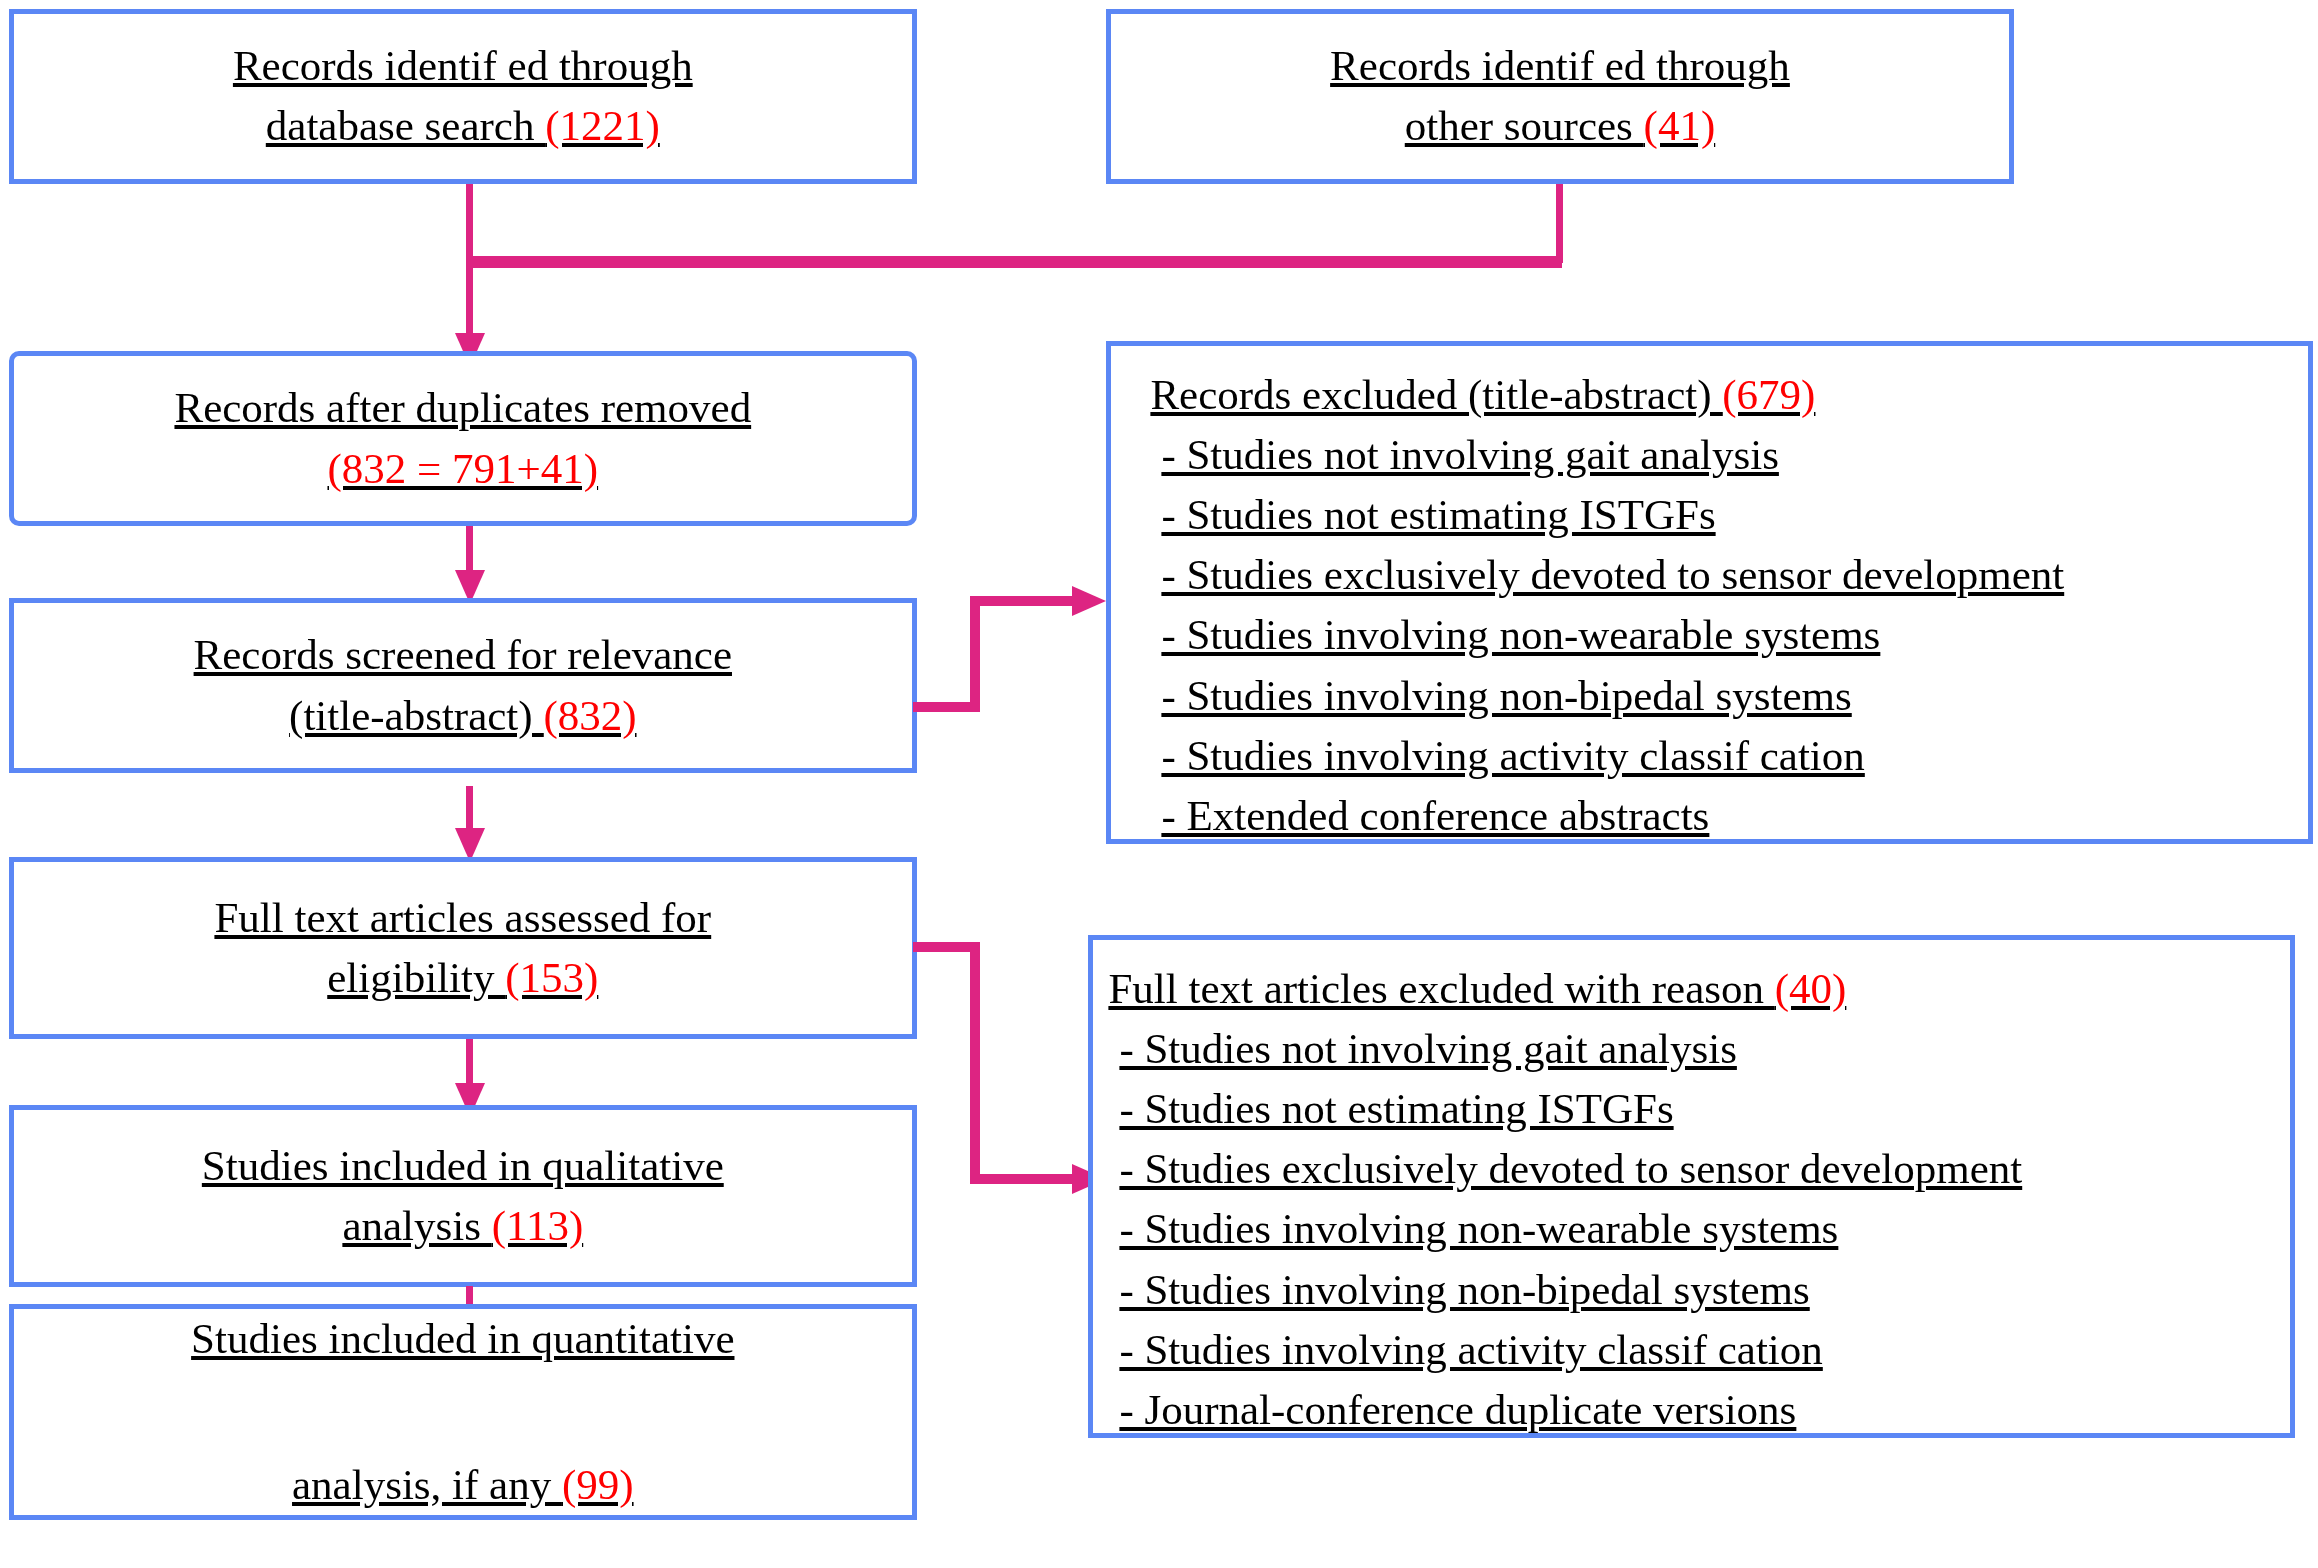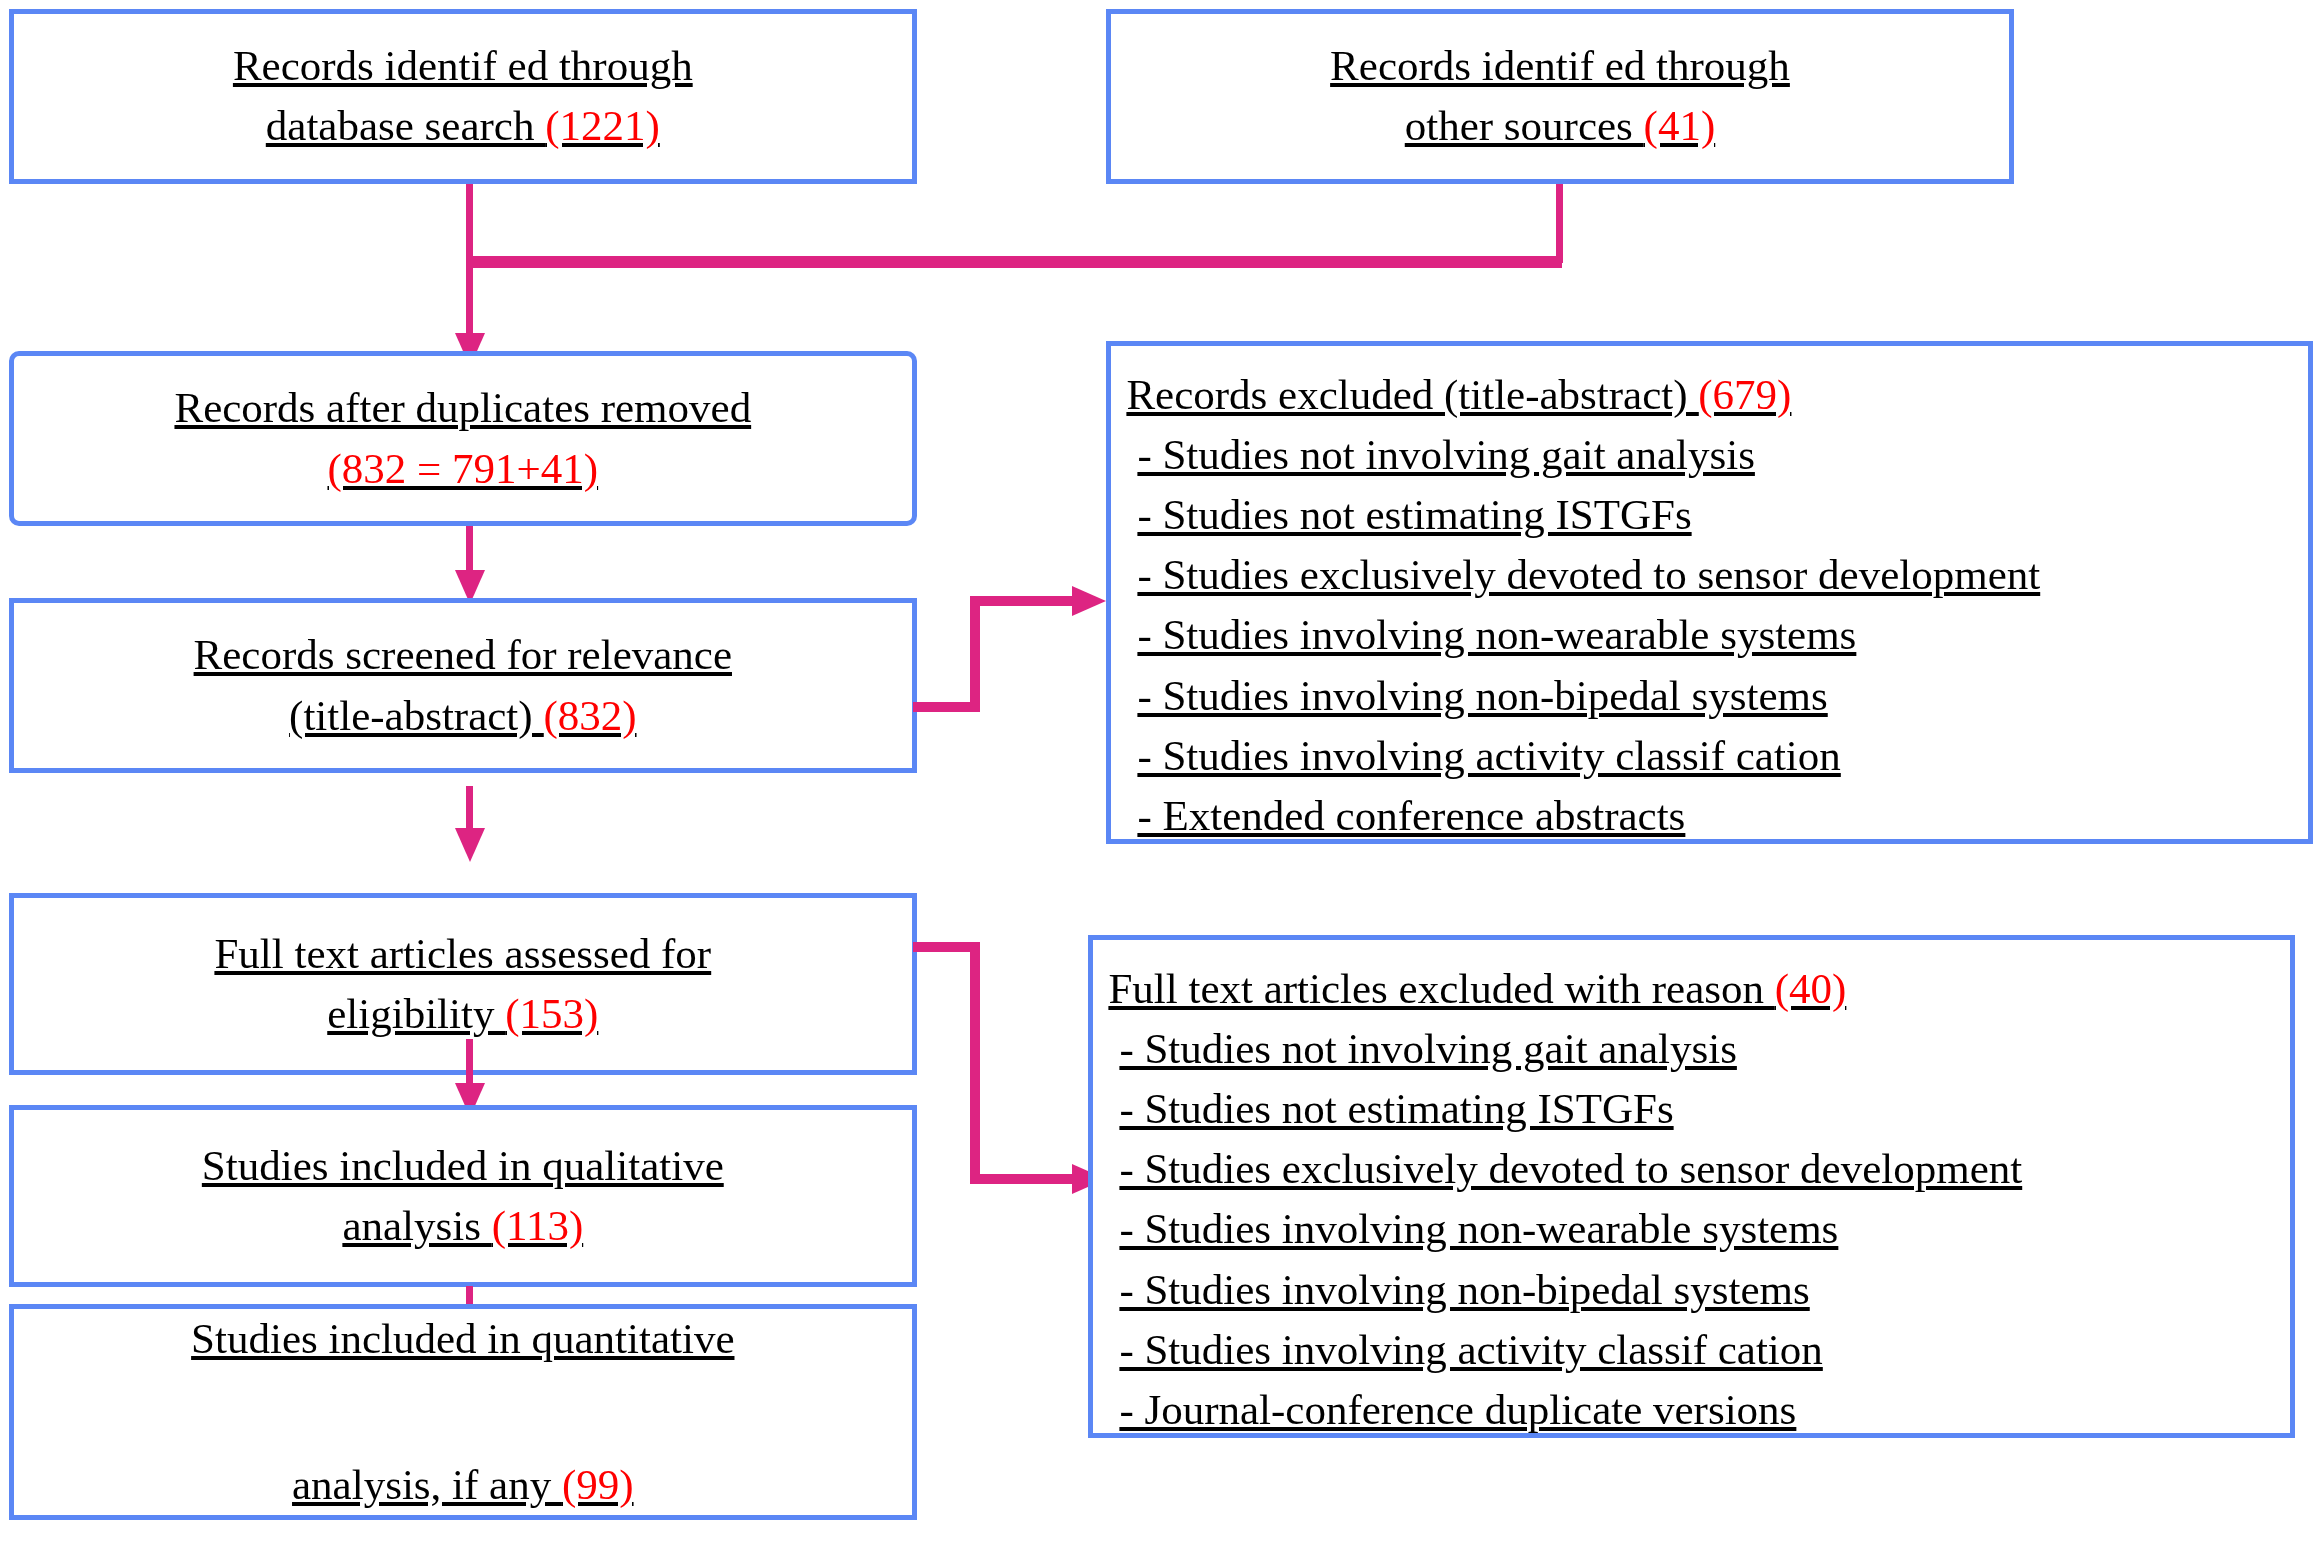--- a/index.html
+++ b/index.html
@@ -118,21 +118,21 @@
   </div>
 
   <div class="conn" style="left:913px; top:702px; width:67px; height:10px;"></div>
   <div class="conn" style="left:970px; top:596px; width:10px; height:116px;"></div>
   <div class="conn" style="left:970px; top:596px; width:102px; height:10px;"></div>
   <div class="arrow-right" style="left:1072px; top:586px;"></div>
 
   <div class="conn" style="left:466px; top:786px; width:6.6px; height:51px;"></div>
   <div class="arrow-down" style="left:455px; top:828px;"></div>
 
-  <div class="box box-centered" style="left:8.8px; top:857px; width:908px; height:182px;margin-top:36px;">
+  <div class="box box-centered" style="left:8.8px; top:857px; width:908px; height:182px;">
     <div class="line">Full text articles assessed for</div>
     <div class="line"><span>eligibility </span><span class="num">(153)</span></div>
   </div>
 
   <div class="conn" style="left:913px; top:942px; width:67px; height:10px;"></div>
   <div class="conn" style="left:970px; top:942px; width:10px; height:242px;"></div>
   <div class="conn" style="left:970px; top:1174px; width:102px; height:10px;"></div>
   <div class="arrow-right" style="left:1072px; top:1164px;"></div>
 
   <div class="conn" style="left:466px; top:1039px; width:6.6px; height:52px;"></div>
@@ -144,21 +144,21 @@
   </div>
 
   <div class="conn" style="left:466px; top:1286px; width:6.6px; height:56px;"></div>
   <div class="arrow-down" style="left:455px; top:1331px;"></div>
 
   <div class="box box-centered" style="left:8.8px; top:1304px; width:908px; height:216px;justify-content:space-between;">
     <div class="line">Studies included in quantitative</div>
     <div class="line"><span>analysis, if any </span><span class="num">(99)</span></div>
   </div>
 
-  <div class="box box-left" style="left:1106px; top:341px; width:1207px; height:503px; padding-top:18.7px;">
+  <div class="box box-left" style="left:1106px; top:341px; width:1207px; height:503px; padding-top:18.7px;padding-left:24px;">
     <div class="excl-title"><span>Records excluded (title-abstract) </span><span class="num">(679)</span></div>
     <div class="excl-item">- Studies not involving gait analysis</div>
     <div class="excl-item">- Studies not estimating ISTGFs</div>
     <div class="excl-item">- Studies exclusively devoted to sensor development</div>
     <div class="excl-item">- Studies involving non-wearable systems</div>
     <div class="excl-item">- Studies involving non-bipedal systems</div>
     <div class="excl-item">- Studies involving activity classif cation</div>
     <div class="excl-item">- Extended conference abstracts</div>
   </div>
 

